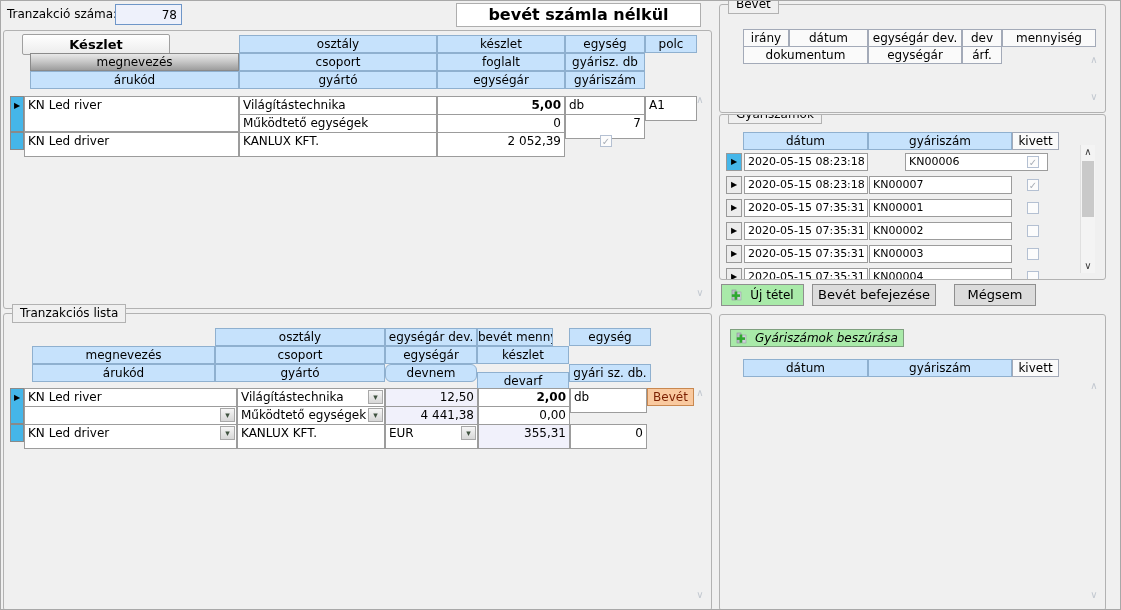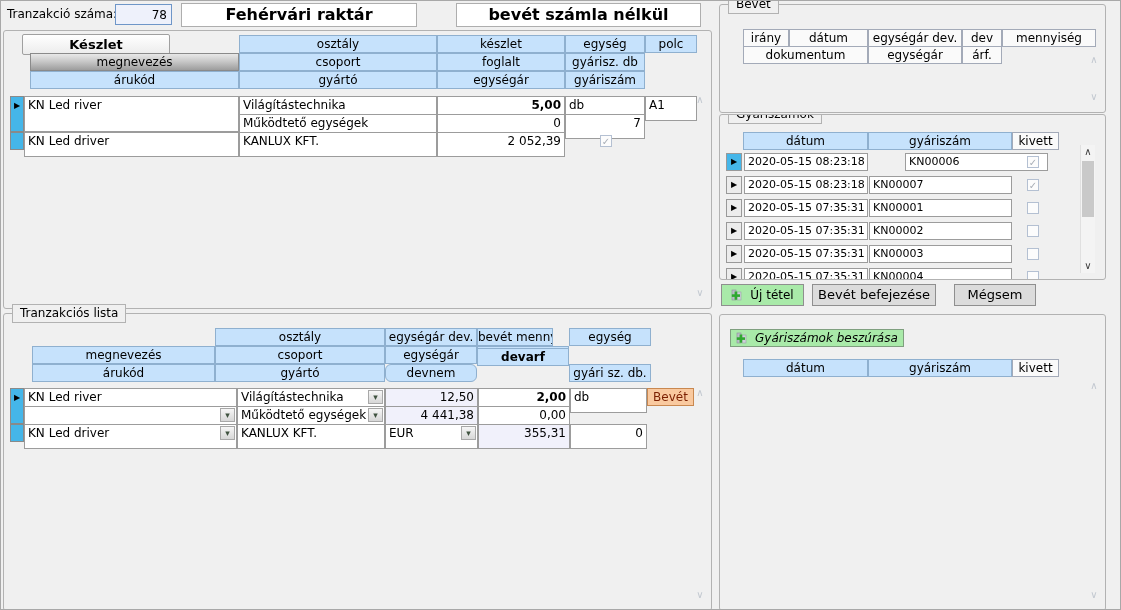--- a/index.html
+++ b/index.html
@@ -45,22 +45,21 @@
 
   .keszlet-btn{position:absolute;box-sizing:border-box;background:linear-gradient(#ffffff,#ececec);border:1px solid #a0a0a0;border-radius:2px;font-weight:bold;font-size:13px;text-align:center;line-height:19px;}
   .plusicon{display:inline-block;width:14px;height:13px;position:relative;}
 </style>
 </head>
 <body>
 
 <div id="app">
 
   <span class="lbl" style="left:6px;top:6px;">Tranzakció száma:</span>
-  <input class="numinput" style="left: 114px; top: 3px; width: 57px; height: 21px;" readonly="" value="78">
-  <div class="titlebox" style="left:180px;top:2px;width:236px;height:24px;">Fehérvári raktár</div>
+  <input class="numinput" style="left: 114px; top: 3px; width: 67px; height: 21px;" readonly="" value="78">
   <div class="titlebox" style="left:455px;top:2px;width:245px;height:24px;">bevét számla nélkül</div>
 
   <div class="panel" style="left:2px;top:29px;width:707px;height:277px;">
     <div class="keszlet-btn" style="left:18px;top:3px;width:148px;height:21px;">Készlet</div>
 
     <div class="hcell" style="left:235px;top:4px;width:198px;">osztály</div>
     <div class="hcell" style="left:433px;top:4px;width:128px;">készlet</div>
     <div class="hcell" style="left:561px;top:4px;width:80px;">egység</div>
     <div class="hcell" style="left:641px;top:4px;width:52px;">polc</div>
 
@@ -107,21 +106,21 @@
     <div class="hcell" style="left:565px;top:14px;width:82px;">egység</div>
 
     <div class="hcell" style="left:28px;top:32px;width:183px;">megnevezés</div>
     <div class="hcell" style="left:211px;top:32px;width:170px;">csoport</div>
     <div class="hcell" style="left:381px;top:32px;width:92px;">egységár</div>
     <div class="hcell" style="left:473px;top:32px;width:92px;">készlet</div>
 
     <div class="hcell" style="left:28px;top:50px;width:183px;">árukód</div>
     <div class="hcell" style="left:211px;top:50px;width:170px;">gyártó</div>
     <div class="hcell" style="left:381px;top:50px;width:92px;border-radius:6px;">devnem</div>
-    <div class="hcell" style="left:473px;top:34px;width:92px;font-weight:bold;">devarf</div>
+    <div class="hcell" style="left:473px;top:58px;width:92px;">devarf</div>
     <div class="hcell" style="left:565px;top:50px;width:82px;">gyári sz. db.</div>
 
     <div class="marker" style="left:6px;top:74px;width:14px;height:36px;">
       <span class="arr">▶</span>
     </div>
     <div class="marker" style="left:6px;top:110px;width:14px;height:18px;"></div>
 
     <div class="cell" style="left:20px;top:74px;width:213px;">KN Led river</div>
     <div class="cell" style="left:233px;top:74px;width:148px;">
       <span>Világítástechnika</span>

